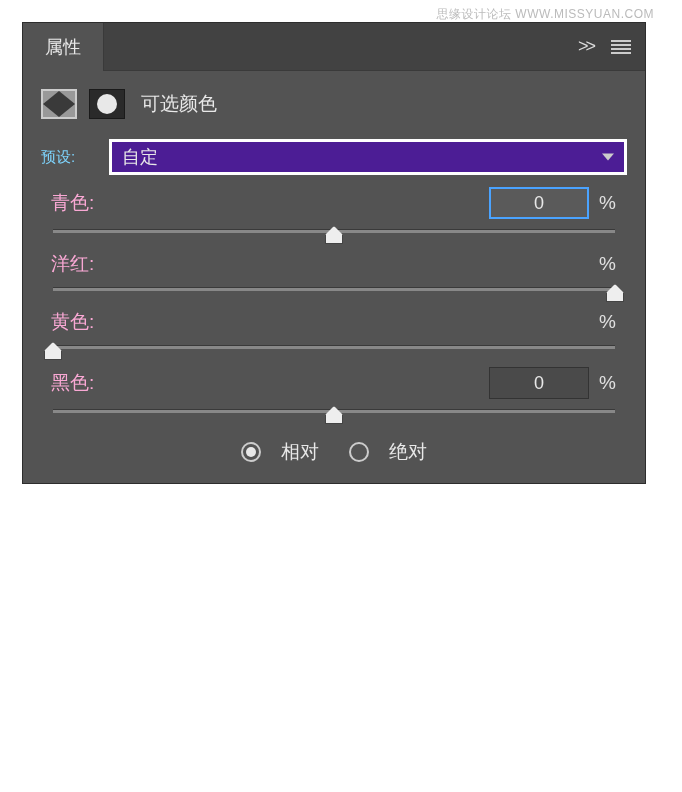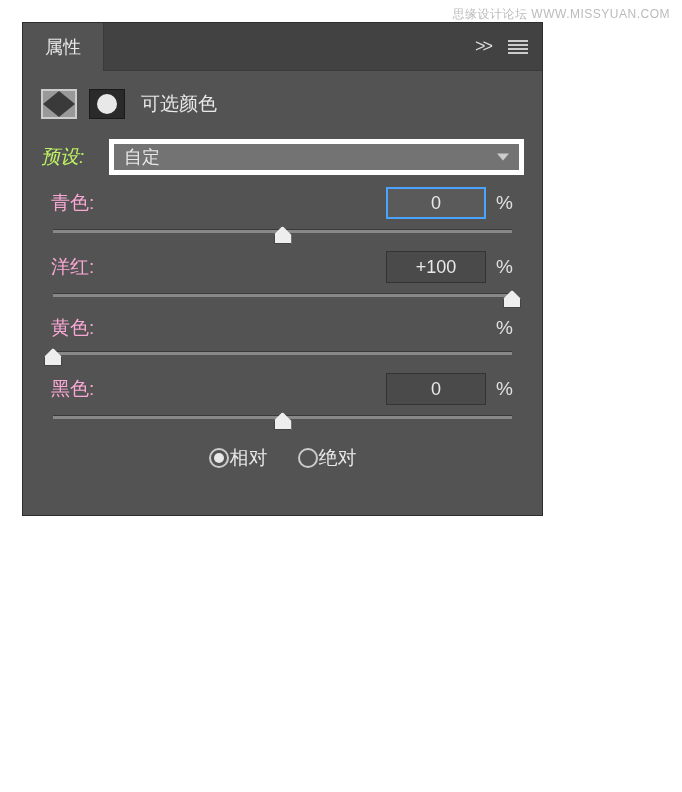--- a/index.html
+++ b/index.html
@@ -4,27 +4,27 @@
 <style>
   * { box-sizing: border-box; margin: 0; padding: 0; }
   body {
     background: #fff;
     font-family: "Microsoft YaHei", Arial, sans-serif;
     font-size: 18px;
     color: #e0e0e0;
   }
   .watermark {
     position: absolute;
-    top: 6px; right: 12px;
+    top: 6px; right: 28px;
     color: #bbb;
     font-size: 12px;
     letter-spacing: 0.5px;
   }
   .panel {
-    width: 521px;
+    width: 624px;
     margin: 22px 0 0 22px;
     background: #535353;
     border: 1px solid #2d2d2d;
   }
   .panel-header {
     display: flex;
     align-items: stretch;
     height: 48px;
   }
   .tab {
@@ -44,21 +44,21 @@
     align-items: center;
     padding-right: 14px;
     gap: 18px;
   }
   .chevrons { color: #ddd; font-size: 18px; letter-spacing: -3px; }
   .hamburger {
     width: 20px; height: 14px;
     display: flex; flex-direction: column; justify-content: space-between;
   }
   .hamburger span { height: 2px; background: #ccc; }
-  .panel-body { padding: 18px 18px 44px 18px; }
+  .panel-body { padding: 18px 18px 18px 18px; }
   .icon-row {
     display: flex; align-items: center; gap: 12px;
     margin-bottom: 20px;
   }
   .adj-icon1 {
     width: 36px; height: 30px;
     border: 2px solid #ccc;
     position: relative;
     background: #3a3a3a;
   }
@@ -84,25 +84,25 @@
     display: flex; align-items: center; justify-content: center;
   }
   .adj-icon2 .circ {
     width: 20px; height: 20px; border-radius: 50%; background: #e8e8e8;
   }
   .icon-label { font-size: 19px; color: #e8e8e8; margin-left: 4px; }
   .row {
     display: flex; align-items: center;
     margin-bottom: 12px;
   }
-  .row-label { width: 68px; color: #bef264; font-size: 19px; font-style: italic; }
+  .row-label { width: 68px; color: #7dd3fc; font-size: 15px; }
   .dropdown {
     flex: 1;
-    background: #737373;
-    border: 5px solid #ffffff;
+    background: #4c1d95;
+    border: 3px solid #ffffff;
     height: 36px;
     display: flex; align-items: center;
     padding: 0 10px;
     position: relative;
     color: #e8e8e8;
   }
   .dropdown .chev {
     position: absolute; right: 10px; top: 50%; transform: translateY(-50%);
     width: 0; height: 0;
     border-left: 6px solid transparent;
@@ -145,21 +145,21 @@
     width: 18px; height: 18px;
     background: #eee;
     border: 1px solid #444;
     transform: translateX(-50%);
     clip-path: polygon(50% 0, 100% 50%, 100% 100%, 0 100%, 0 50%);
   }
   .radio-row {
     display: flex; justify-content: center; gap: 30px;
     margin-top: 26px;
   }
-  .radio-item { display: flex; align-items: center; gap: 1px; color: #e8e8e8; font-size: 19px; }
+  .radio-item { display: flex; align-items: center; gap: 20px; color: #e8e8e8; font-size: 19px; }
   .radio {
     width: 20px; height: 20px; border-radius: 50%;
     border: 2px solid #ccc;
     display: flex; align-items: center; justify-content: center;
     background: #535353;
   }
   .radio.checked::after {
     content: ""; width: 10px; height: 10px; border-radius: 50%; background: #e8e8e8;
   }
 </style>
@@ -211,21 +211,20 @@
       </div>
       <div class="track">
         <div class="thumb" style="left:50%"></div>
       </div>
     </div>
 
     <div class="slider-group">
       <div class="slider-header">
         <div class="slider-label">洋红:</div>
         <div class="value-wrap">
-          <input class="value-input" value="+100" style="">
           <span class="pct">%</span>
         </div>
       </div>
       <div class="track">
         <div class="thumb" style="left:100%"></div>
       </div>
     </div>
 
     <div class="slider-group">
       <div class="slider-header">

